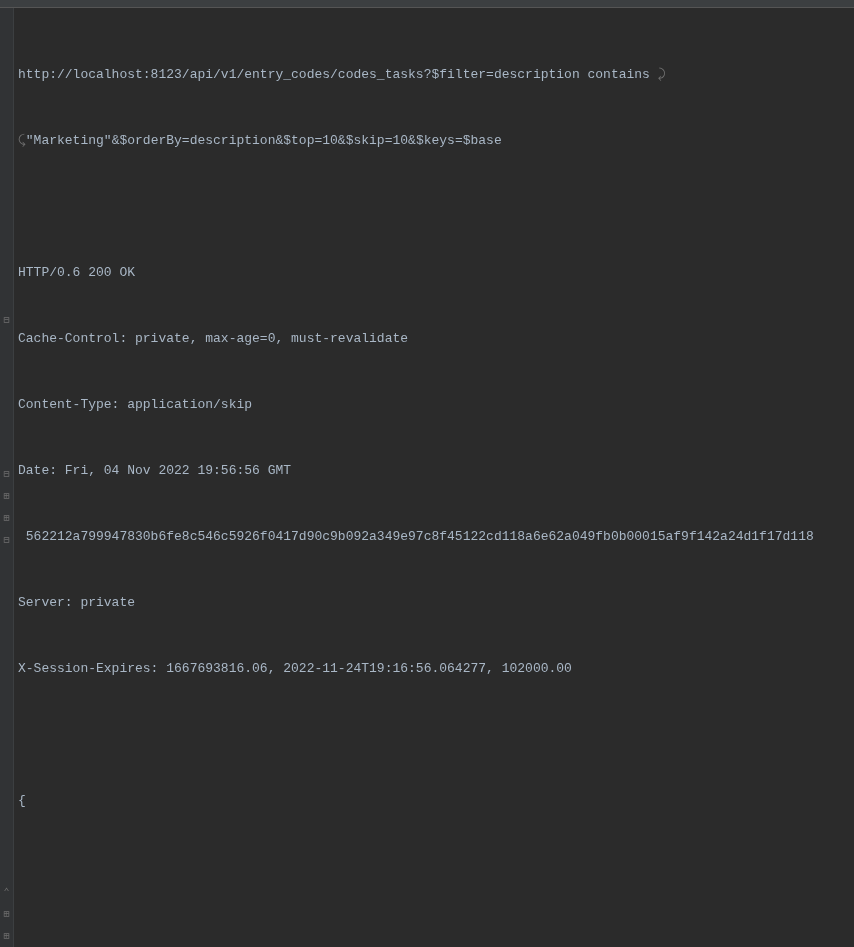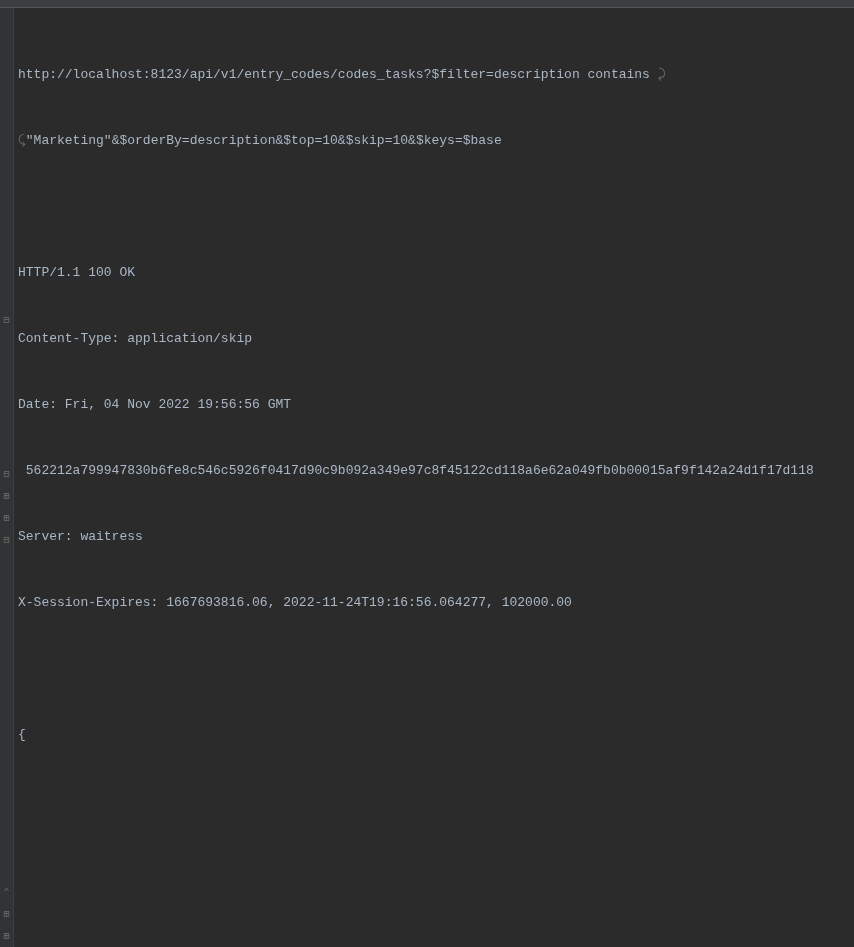--- a/index.html
+++ b/index.html
@@ -99,25 +99,26 @@
     <div class="gutter-icon"></div>
     <div class="gutter-icon">⌃</div>
     <div class="gutter-icon">⊞</div>
     <div class="gutter-icon">⊞</div>
   </div>
 
   <div class="code">
     <div class="line"><span>http://localhost:8123/api/v1/entry_codes/codes_tasks?$filter=description contains </span><span class="tok-wrap">⤸</span></div>
     <div class="line"><span class="tok-wrap">⤹</span><span>"Marketing"&amp;$orderBy=description&amp;$top=10&amp;$skip=10&amp;$keys=$base</span></div>
     <div class="line"></div>
-    <div class="line">HTTP/1.1 100 OK</div>
+    <div class="line">HTTP/0.6 200 OK</div>
+    <div class="line">Cache-Control: private, max-age=0, must-revalidate</div>
     <div class="line">Content-Type: application/skip</div>
     <div class="line">Date: Fri, 04 Nov 2022 19:56:56 GMT</div>
     <div class="line"> 562212a799947830b6fe8c546c5926f0417d90c9b092a349e97c8f45122cd118a6e62a049fb0b00015af9f142a24d1f17d118</div>
-    <div class="line">Server: waitress</div>
+    <div class="line">Server: private</div>
     <div class="line">X-Session-Expires: 1667693816.06, 2022-11-24T19:16:56.064277, 102000.00</div>
     <div class="line"></div>
     <div class="line"><span class="tok-brace">{</span></div>
     
     
     
     
     
     
     

